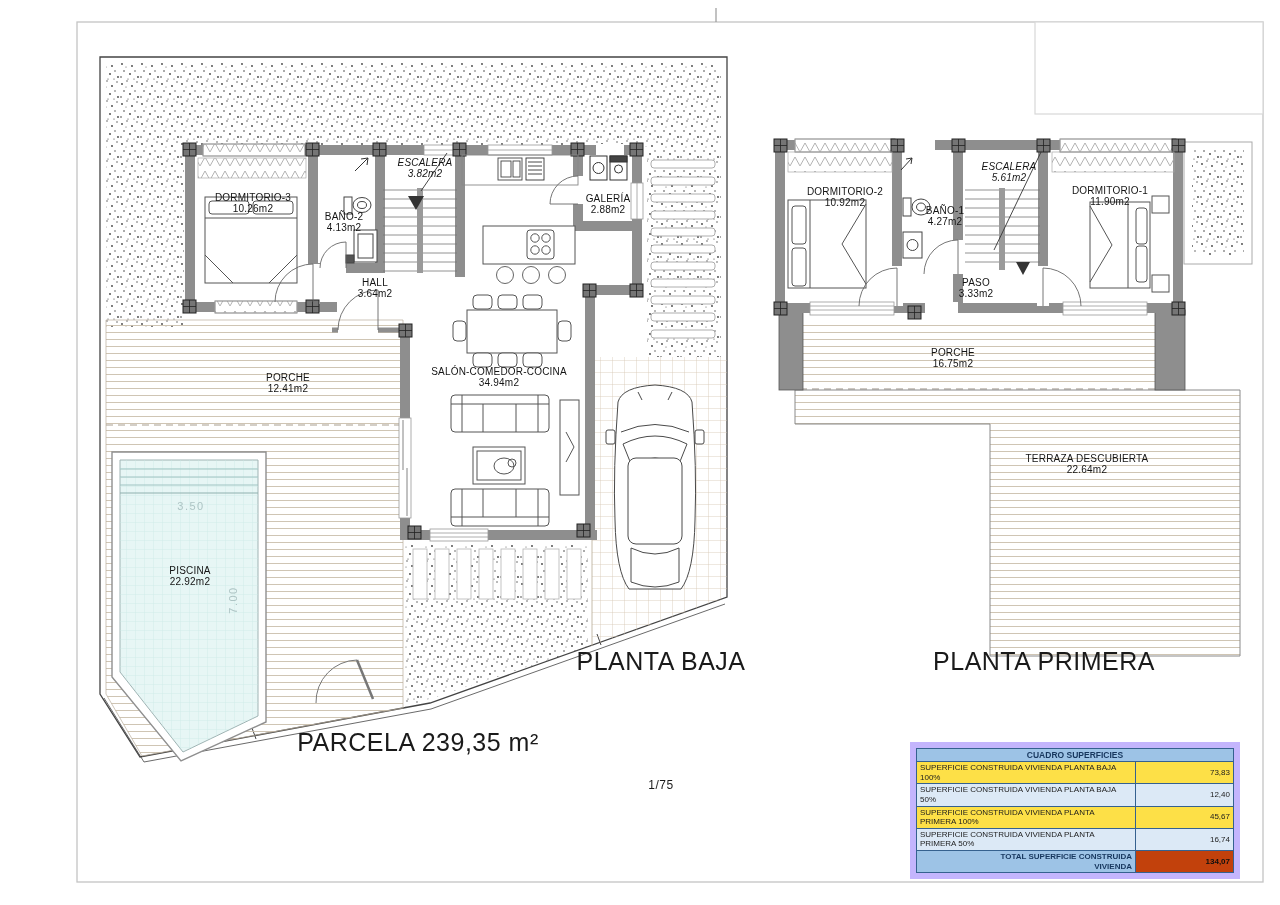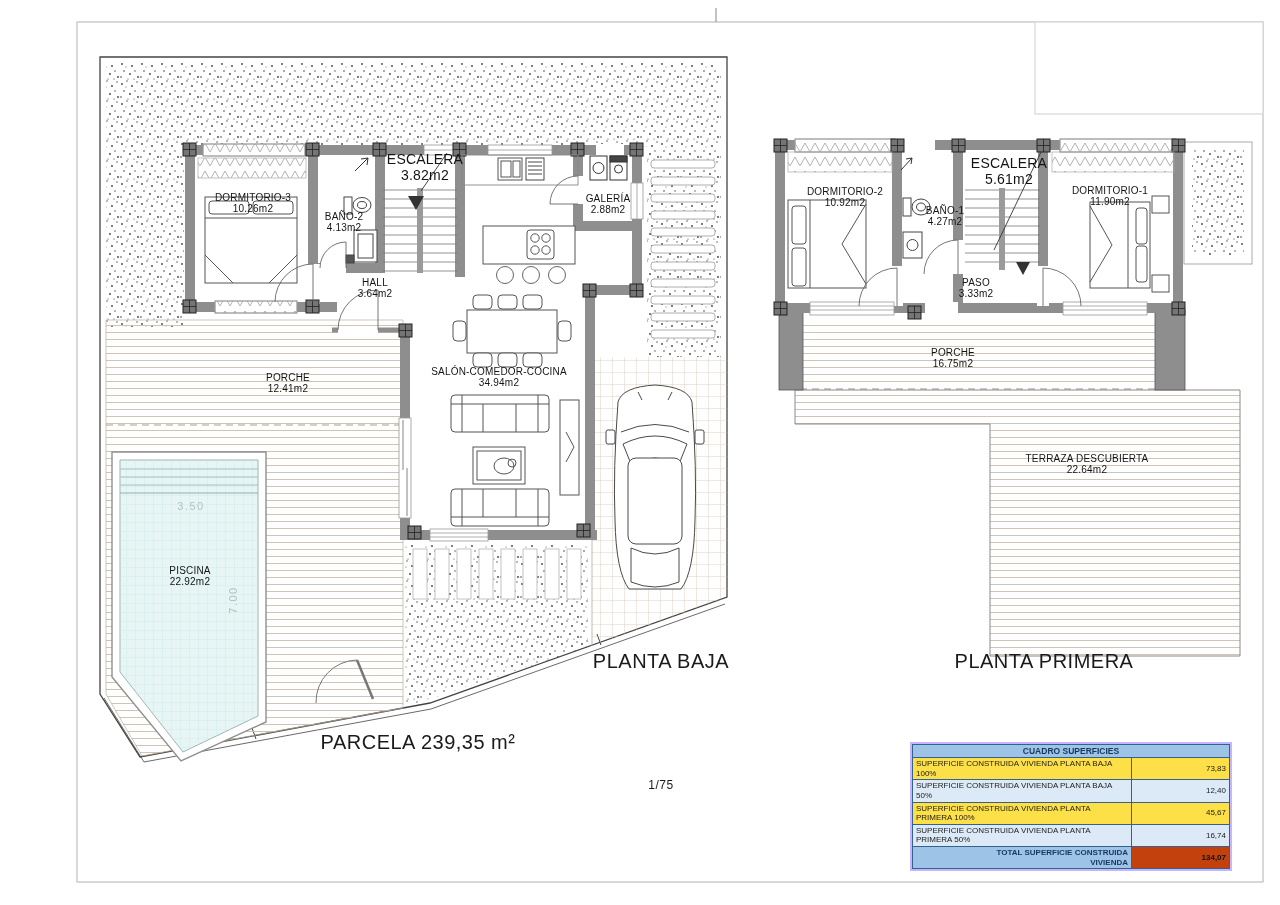--- a/index.html
+++ b/index.html
@@ -2,27 +2,27 @@
 <html><head>
 <meta charset="utf-8">
 <style>
   html,body{margin:0;padding:0;background:#fdfdfd;}
   .stage{position:relative;width:1280px;height:905px;background:#fff;overflow:hidden;
          font-family:"Liberation Sans",sans-serif;}
   svg{position:absolute;left:0;top:0;}
   .lbl{position:absolute;transform:translate(-50%,-50%);text-align:center;
        font-size:10px;line-height:1.12;color:#141414;white-space:nowrap;letter-spacing:.2px;}
   .lbl span{display:block;}
-  .sm{font-size:14px;}
-  .big{font-size:20px;color:#1a1a1a;letter-spacing:.5px;}
+  .sm{font-size:10px;font-style:italic;}
+  .big{font-size:25px;color:#1a1a1a;letter-spacing:.5px;}
   .scale{font-size:12px;}
   .pooldim{color:#adc4c4;font-size:11px;letter-spacing:1.5px;}
   .rot{transform:translate(-50%,-50%) rotate(-90deg);}
   
-  .surf{position:absolute;left:910px;top:742px;width:318px;border:2px solid #c4b5fd;background:#fff;}
+  .surf{position:absolute;left:910px;top:742px;width:318px;border:6px solid #c4b5fd;background:#fff;}
   .surf table{border-collapse:collapse;width:100%;font-size:8px;line-height:1.2;}
   .surf td{border:1px solid #35618f;padding:1px 3px;color:#1c1c1c;}
   .surf .hdr td{background:#9dc3e6;color:#17375e;font-weight:bold;text-align:center;font-size:8.5px;}
   .surf .r0 td{background:#fde047;}
   .surf .r1 td{background:#dce9f6;}
   .surf td.val{width:50px;text-align:right;}
   .surf .total td{background:#9dc3e6;color:#17375e;font-weight:bold;text-align:right;padding-left:44px;}
   .surf .total td.val{background:#c2410c;color:#101010;}
 </style>
 </head>

